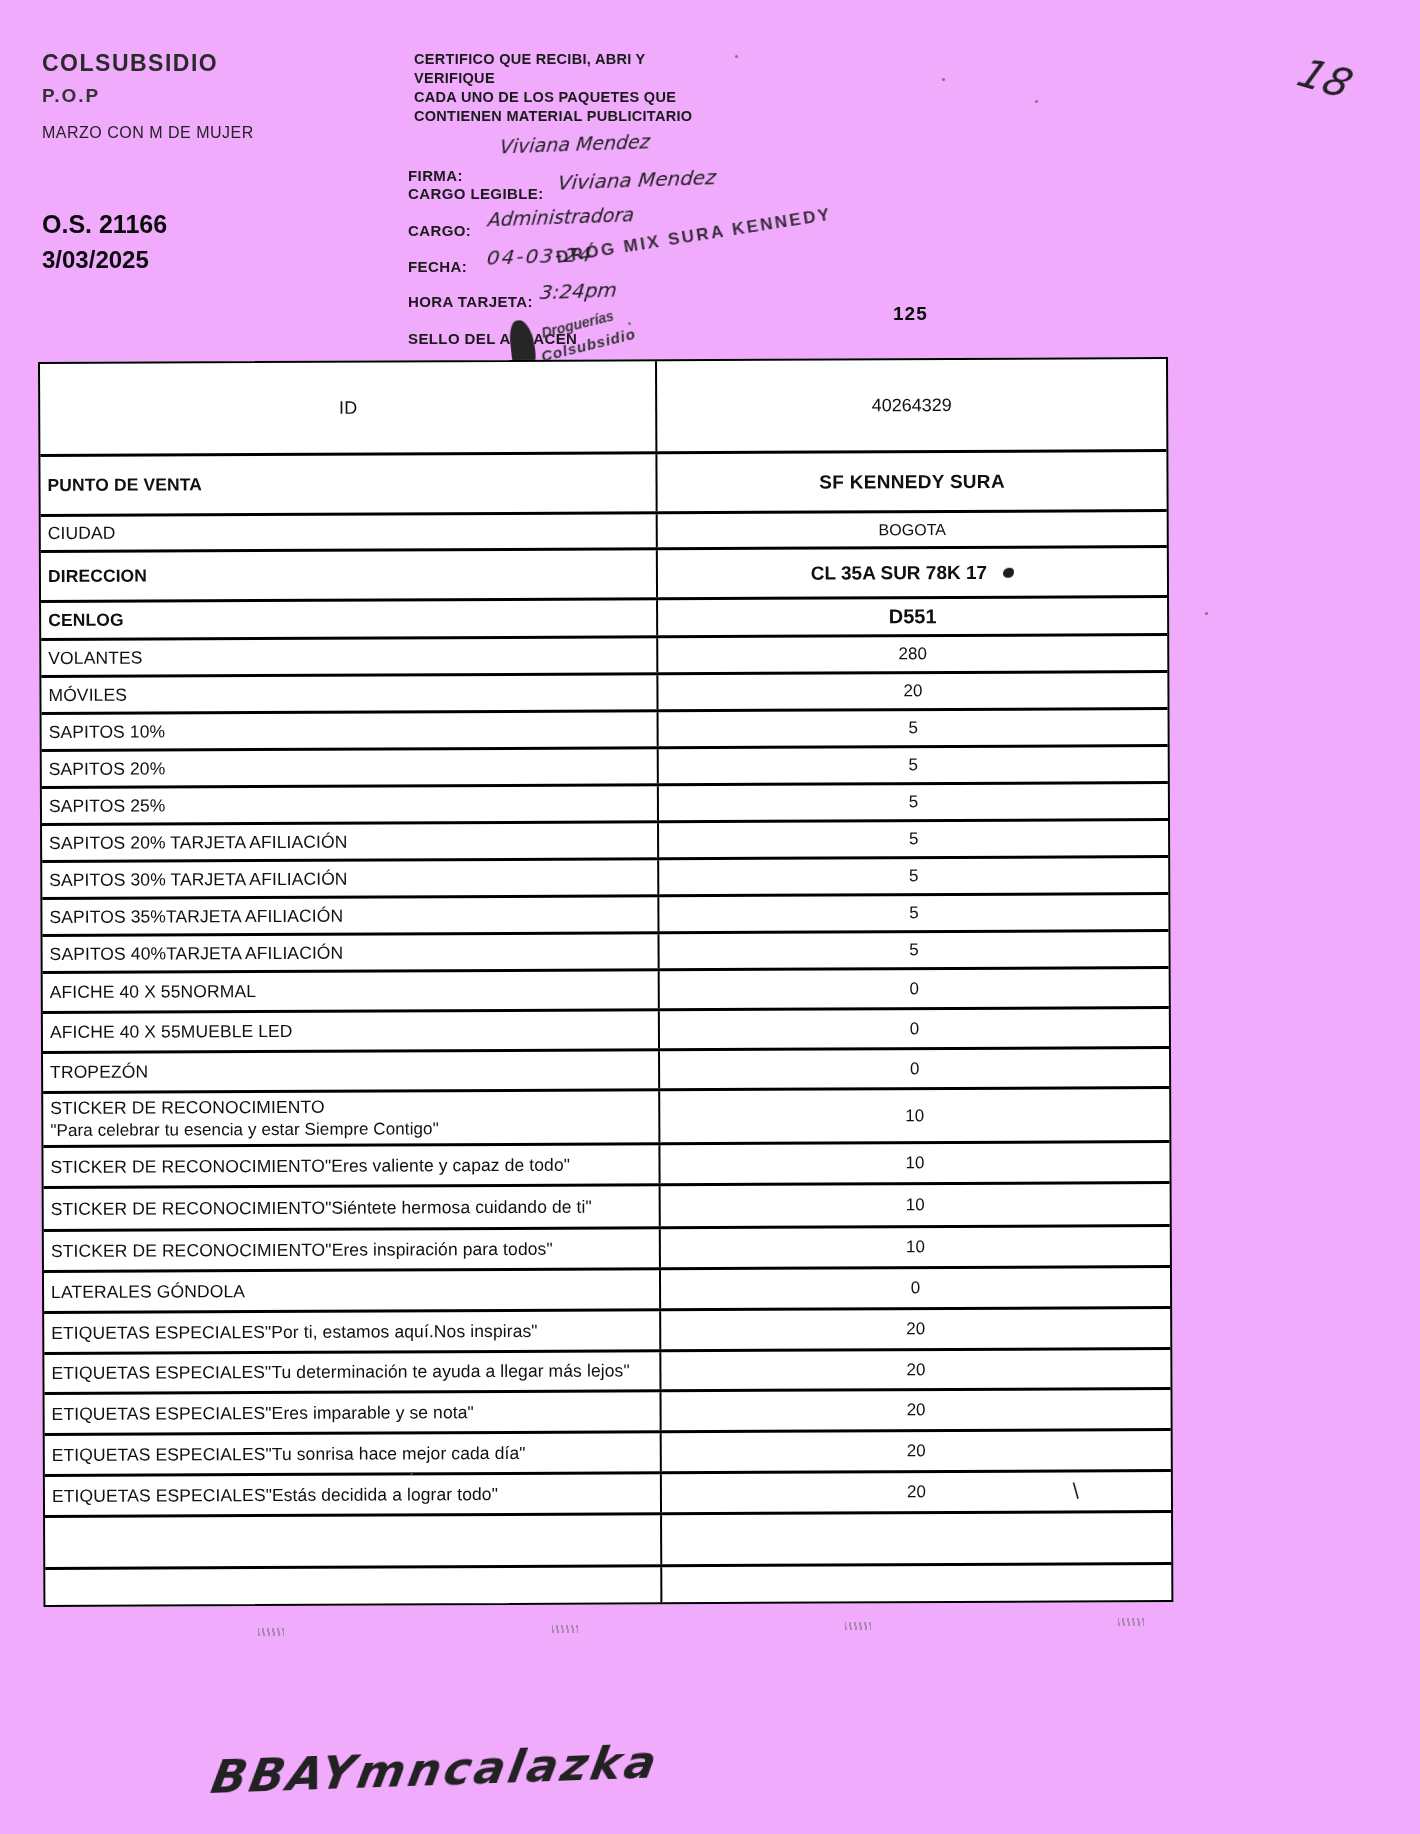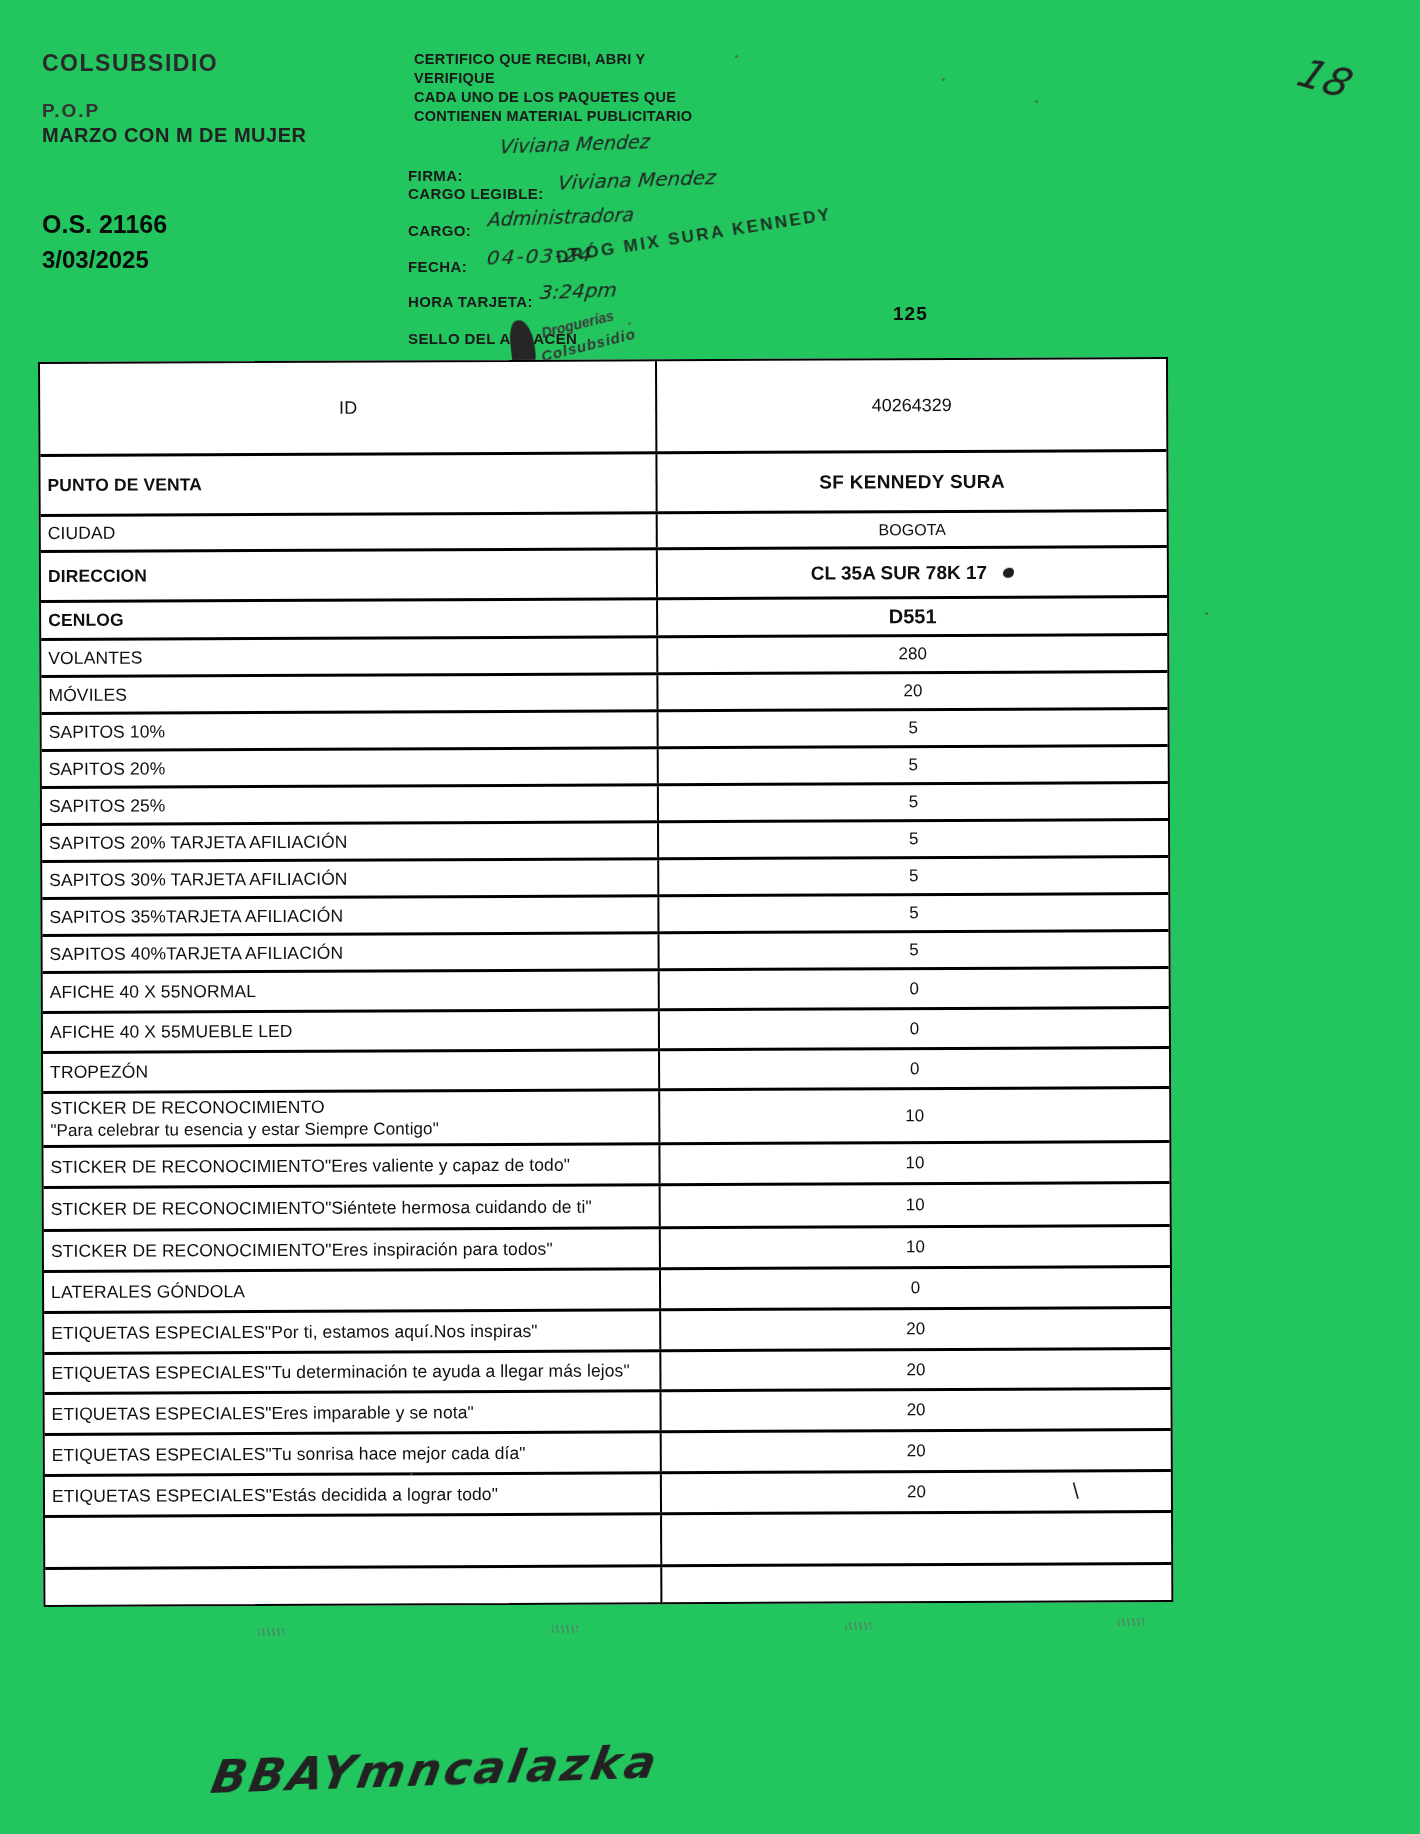--- a/index.html
+++ b/index.html
@@ -1,30 +1,30 @@
 <!DOCTYPE html>
 <html><head>
 <meta charset="utf-8">
 <style>
   * { box-sizing: border-box; margin: 0; padding: 0; }
   html,body { background:#e8e8e8; }
   .page {
     position: relative;
     width: 1420px; height: 1834px;
     margin: 0 auto;
-    background: #22c55e;
+    background: #f0abfc;
     font-family: "Liberation Sans", sans-serif;
     color: #0b0b0b;
     overflow: hidden;
   }
   
   .hl { position:absolute; }
   .hl-org   { left:42px;  top:50px;  font-size:23px; font-weight:600; letter-spacing:1.5px; color:#2a2a2a; }
-  .hl-dept  { left:42px;  top:100px;  font-size:19px; font-weight:600; letter-spacing:2px; color:#333; }
-  .hl-camp  { left:42px;  top:124px; font-size:20px; font-weight:700; letter-spacing:0.5px; color:#222; }
+  .hl-dept  { left:42px;  top:85px;  font-size:19px; font-weight:600; letter-spacing:2px; color:#333; }
+  .hl-camp  { left:42px;  top:124px; font-size:16px; font-weight:400; letter-spacing:0.5px; color:#222; }
   .hl-os    { left:42px;  top:210px; font-size:25px; font-weight:700; }
   .hl-date  { left:42px;  top:246px; font-size:24px; font-weight:700; }
   
   .cert { position:absolute; left:408px; top:50px; width:330px; font-size:14.5px; font-weight:700; line-height:19px; letter-spacing:0.3px; color:#1a1a1a;margin-left:6px; }
   .field { position:absolute; font-size:15px; font-weight:700; letter-spacing:0.4px; color:#1a1a1a; }
   .f-firma  { left:408px; top:147px;margin-top:20px; }
   .f-nombre { left:408px; top:185px; }
   .f-cargo  { left:408px; top:222px; }
   .f-fecha  { left:408px; top:258px; }
   .f-hora   { left:408px; top:293px; }

